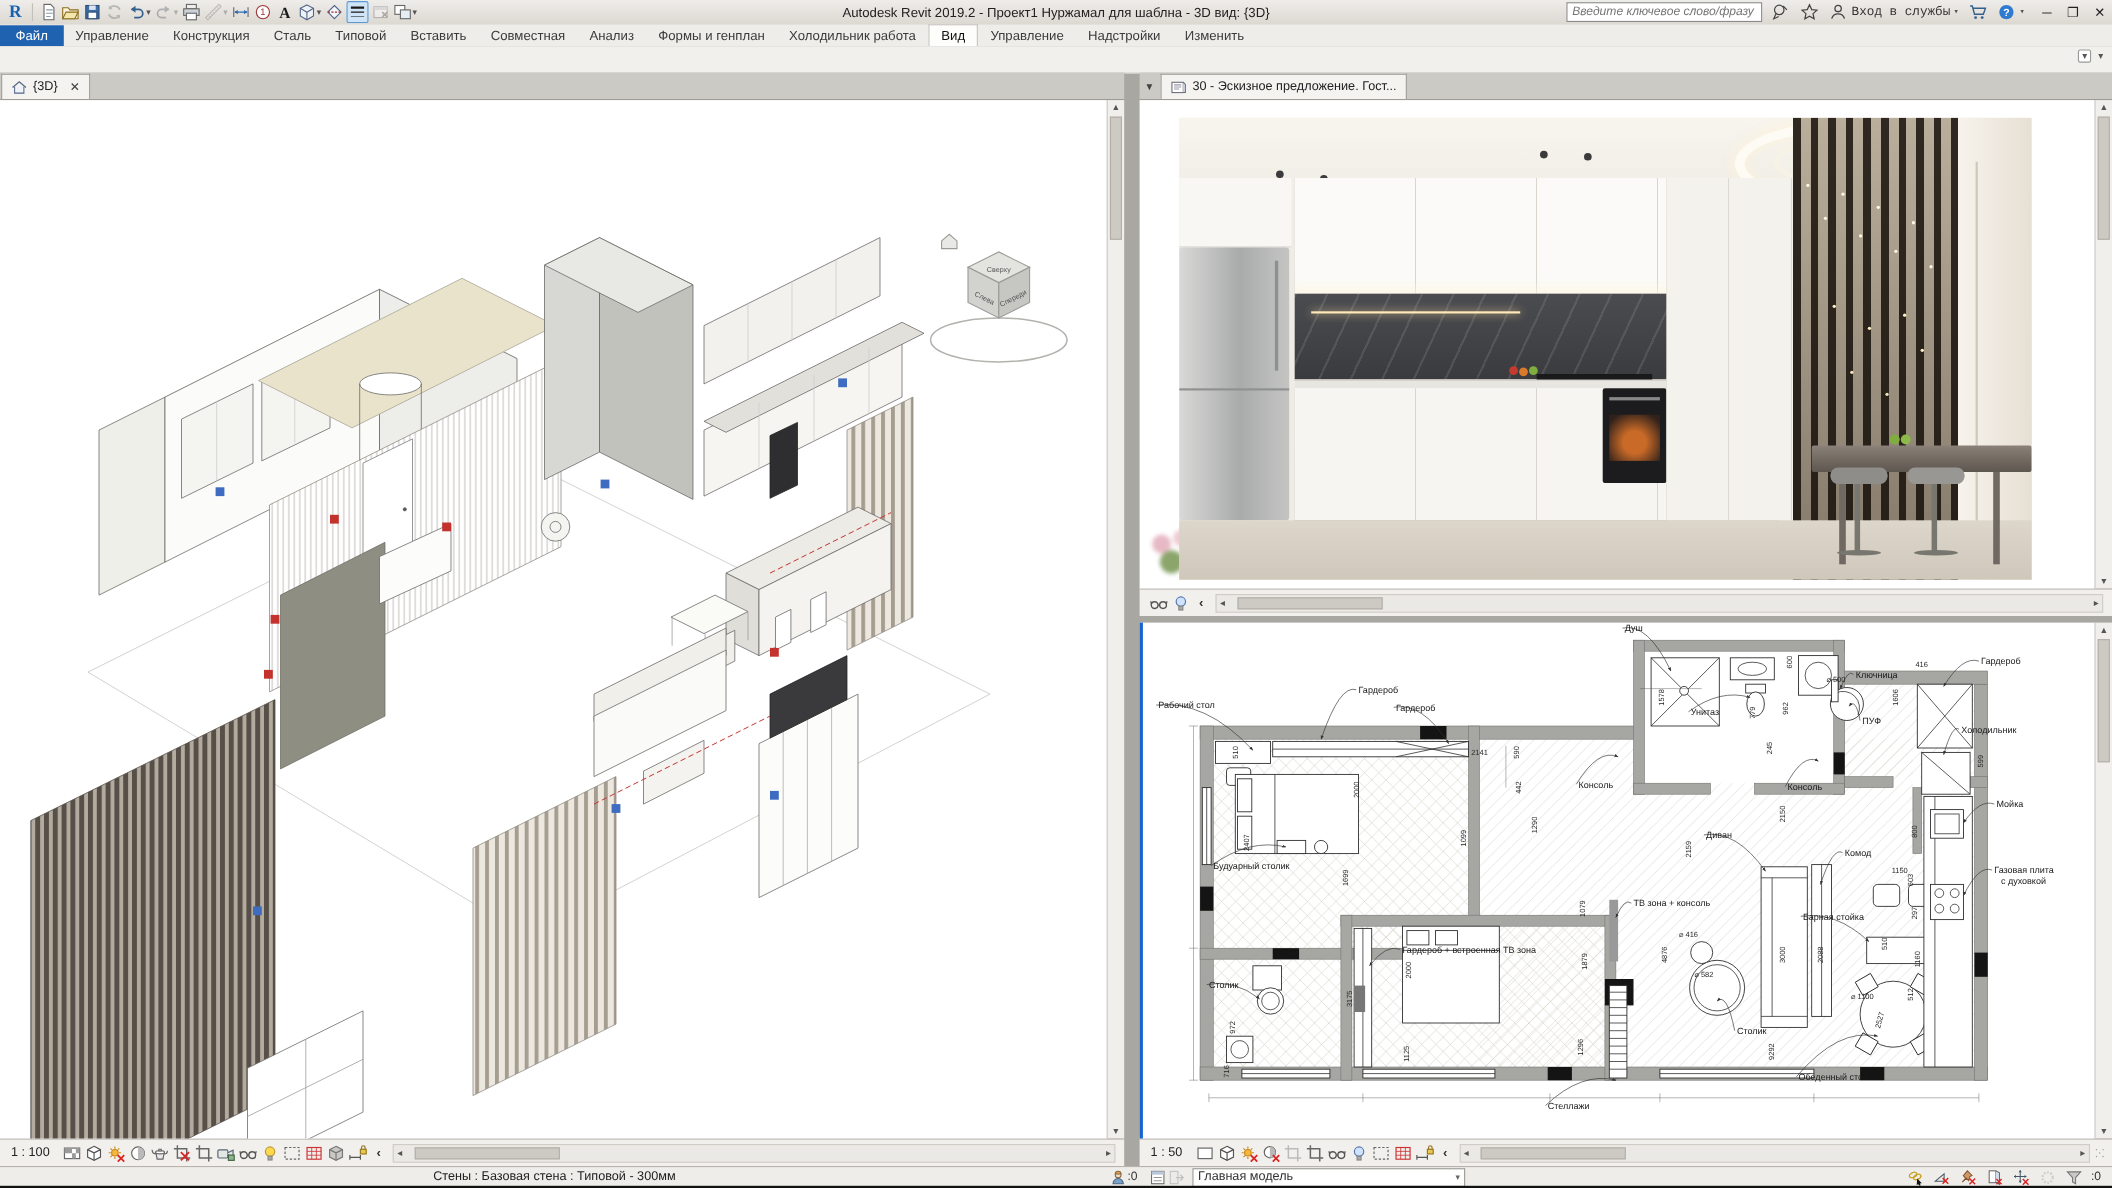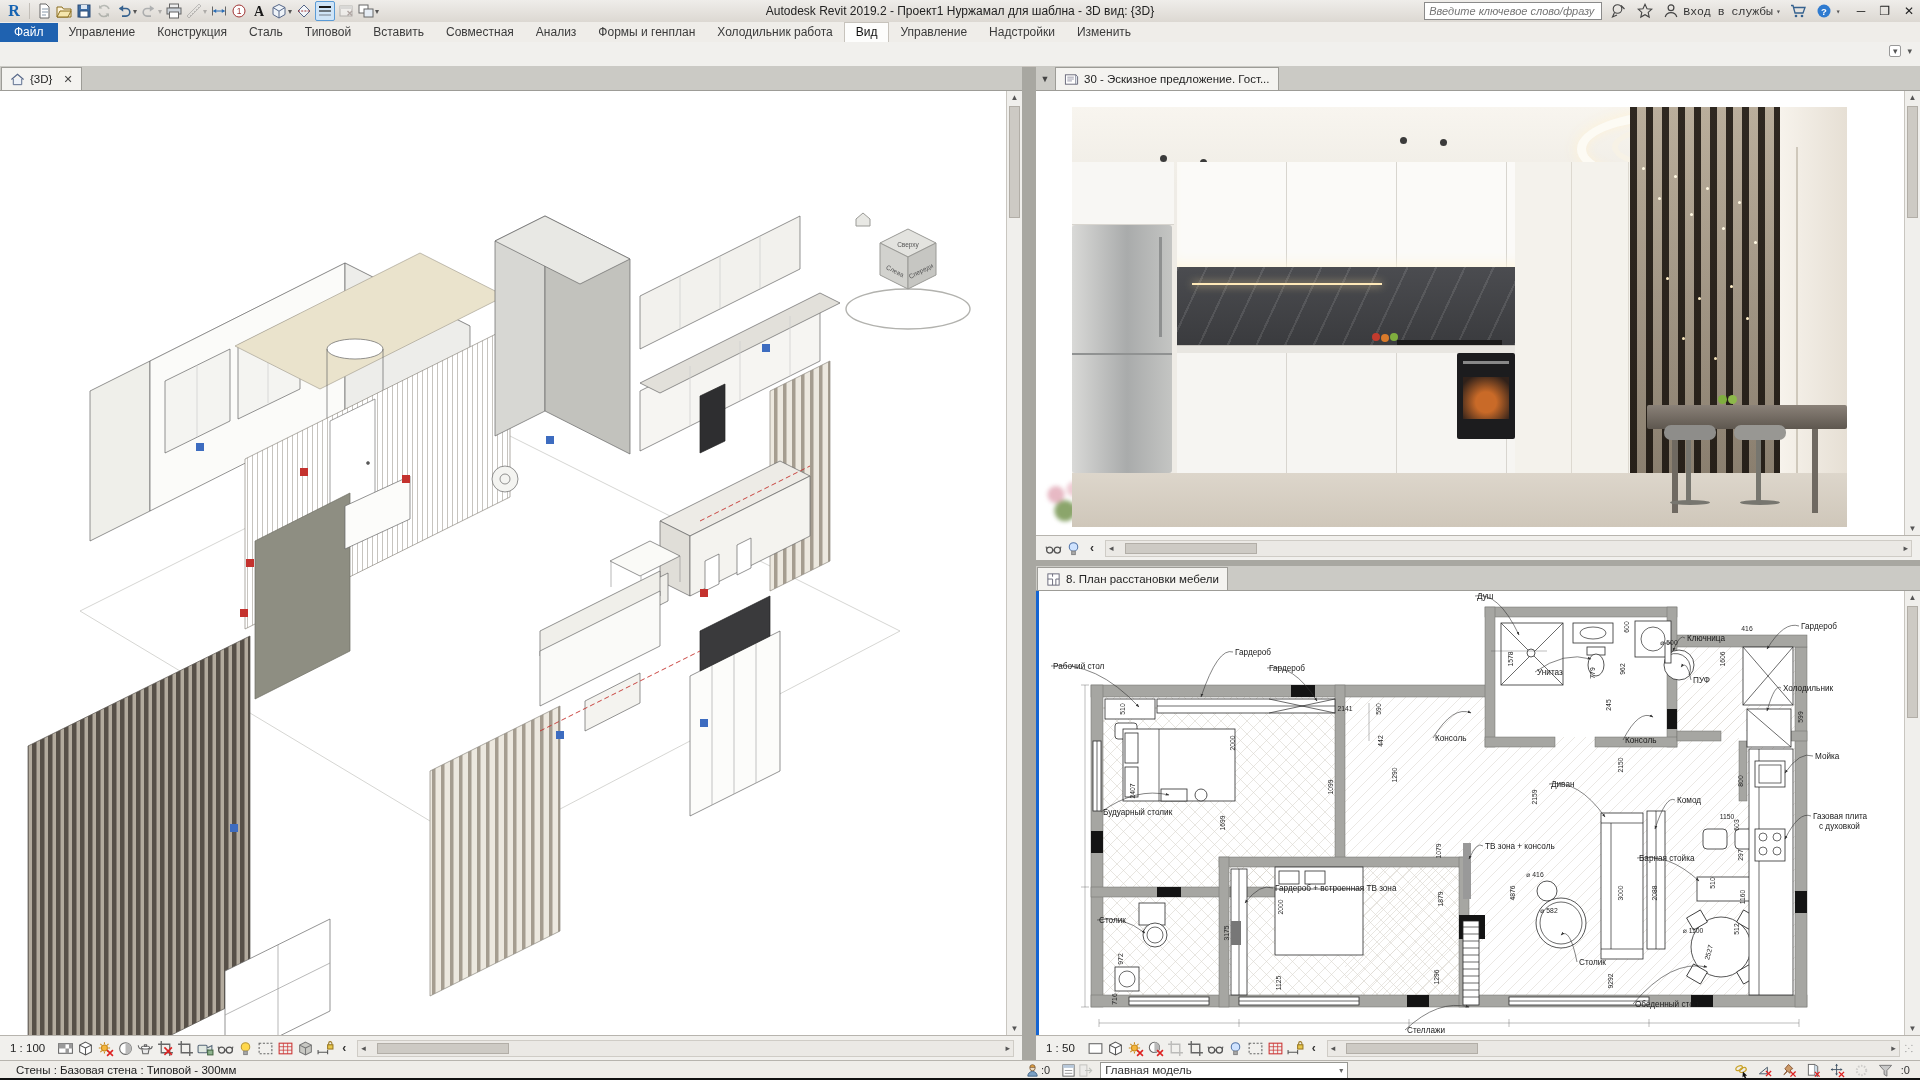--- a/index.html
+++ b/index.html
@@ -55,21 +55,21 @@
   .vcb .ic{height:19px;}
   .vcb .ic svg{width:17px;height:17px;}
   .vcb .less{font-size:12px;color:#333;padding:0 6px;font-weight:bold;}
   .hscroll{flex:1;height:15px;background:#EBE9E5;border:1px solid #cfccc6;display:flex;align-items:center;margin:0 4px;}
   .hscroll .thumb{width:130px;height:9px;background:#cdcac4;border:1px solid #b2aea7;margin-left:8px;}
   .hscroll .ar{font-size:9px;color:#555;padding:0 3px;}
   .grip{color:#999;font-size:10px;letter-spacing:1px;padding-right:2px;}
   
   .status{position:absolute;left:0;top:1060px;width:1920px;height:18px;background:#EFEDE9;
     border-top:1px solid #b7b4ae;display:flex;align-items:center;font-size:11.5px;color:#222;}
-  .status .sleft{width:1008px;padding-left:16px;white-space:nowrap;overflow:hidden;}
+  .status .sleft{width:1008px;padding-left:0;white-space:nowrap;overflow:hidden;text-align:center;}
   .status .ic svg{width:15px;height:15px;}
   .modelsel{width:238px;height:15px;background:#fff;border:1px solid #979792;display:flex;
     align-items:center;justify-content:space-between;padding:0 4px;font-size:11.5px;color:#333;margin-left:6px;}
   .modelsel .dd{font-size:8px;color:#666;}
   .sicons{margin-left:auto;display:flex;align-items:center;gap:7px;padding-right:10px;}
   .cnt{font-size:11px;color:#333;}
   .blackstrip{position:absolute;left:0;top:1078px;width:1920px;height:2px;background:#111;}
   
   .photo{position:absolute;left:36px;top:16px;width:775px;height:420px;overflow:hidden;
     background:linear-gradient(#f5f2ec,#ddd6ca);}
@@ -796,28 +796,20 @@
       <span class="less">‹</span>
       <div class="hscroll">
         <span class="ar">◂</span>
           <span class="thumb"></span>
           <span class="ar" style="margin-left:auto">▸</span>
       </div>
     </div>
   </div>
 
   <div class="pane" style="left:1036px;top:566px;width:884px;height:494px;">
-    <div class="ptabs">
-      <div class="ptab">
-        <svg viewBox="0 0 16 16">
-            <use href="#i-plan"></use>
-          </svg>
-        <span>8. План расстановки мебели</span>
-      </div>
-    </div>
     <div class="pbody">
       <div class="canvas" style="border-left:3px solid #1464D2;">
         <svg id="plansvg" viewBox="0 0 866 446" width="866" height="446">
           <defs>
             <pattern id="px" width="13" height="13" patternUnits="userSpaceOnUse">
               <path d="M0 13L13 0M0 0l13 13" stroke="#d9d5cc" stroke-width=".6" fill="none"></path>
             </pattern>
             <pattern id="p1" width="11" height="11" patternUnits="userSpaceOnUse">
               <path d="M0 11L11 0" stroke="#ddd9d1" stroke-width=".6" fill="none"></path>
             </pattern>

